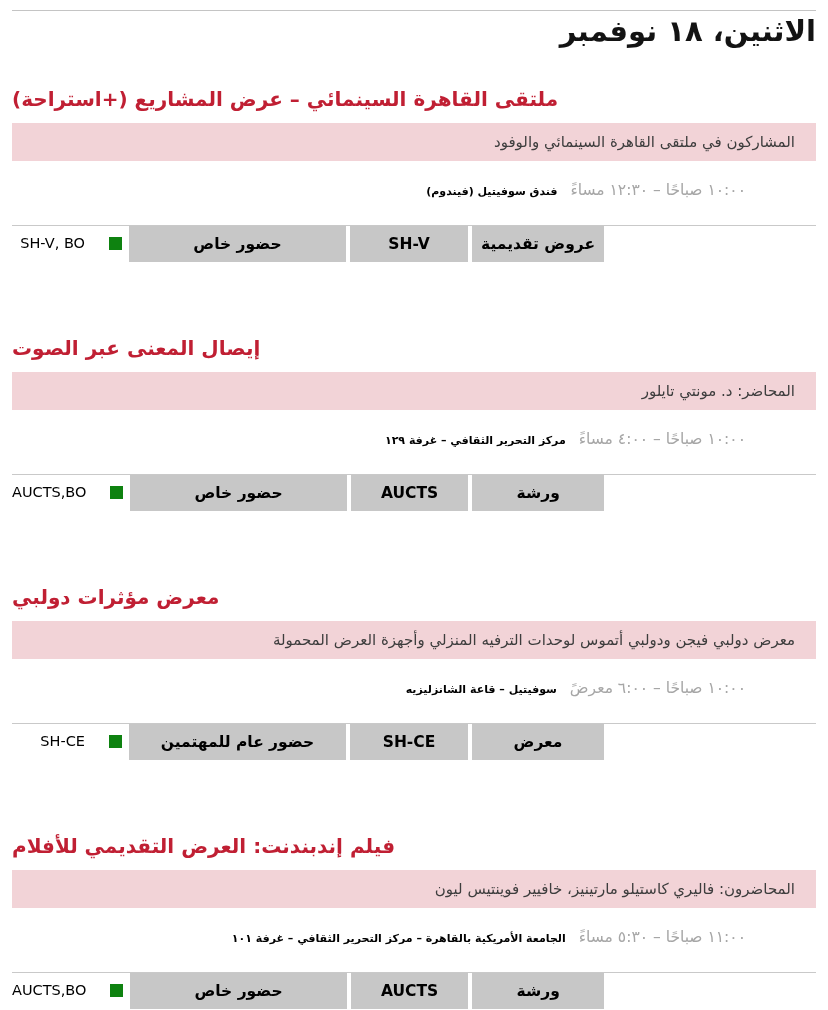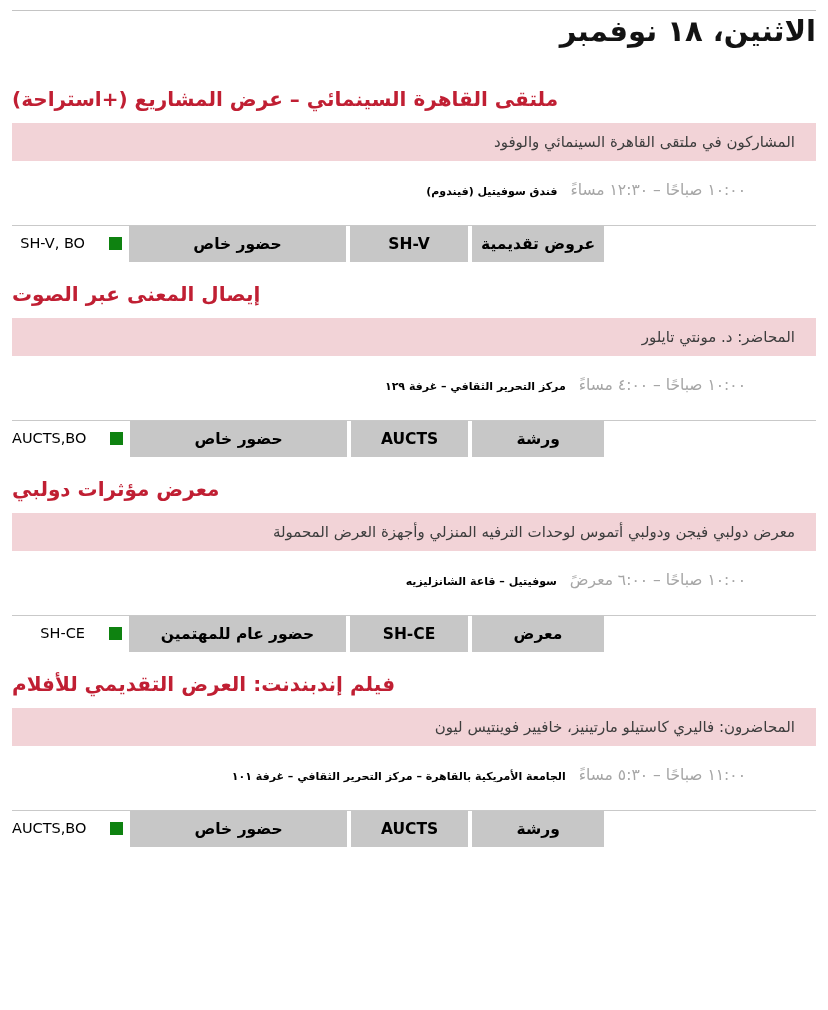--- a/index.html
+++ b/index.html
@@ -10,21 +10,21 @@
     direction:rtl;
     color:#000;
   }
   .page { padding:0 12px; }
   .top-rule { border-top:1px solid #c4c4c4; margin-top:10px; }
   .date-heading {
     text-align:right;
     font-size:29px; font-weight:bold; color:#131313;
     line-height:40px;
   }
-  .event { margin-top:20px; }
+  .event { margin-top:74px; }
   .event.first { margin-top:34px; }
   .event-title {
     color:#c01f33;
     font-size:20px; font-weight:bold;
     text-align:left; line-height:28px;
   }
   .banner {
     margin-top:10px;
     background:#f2d3d7;
     padding:8px 21px;

